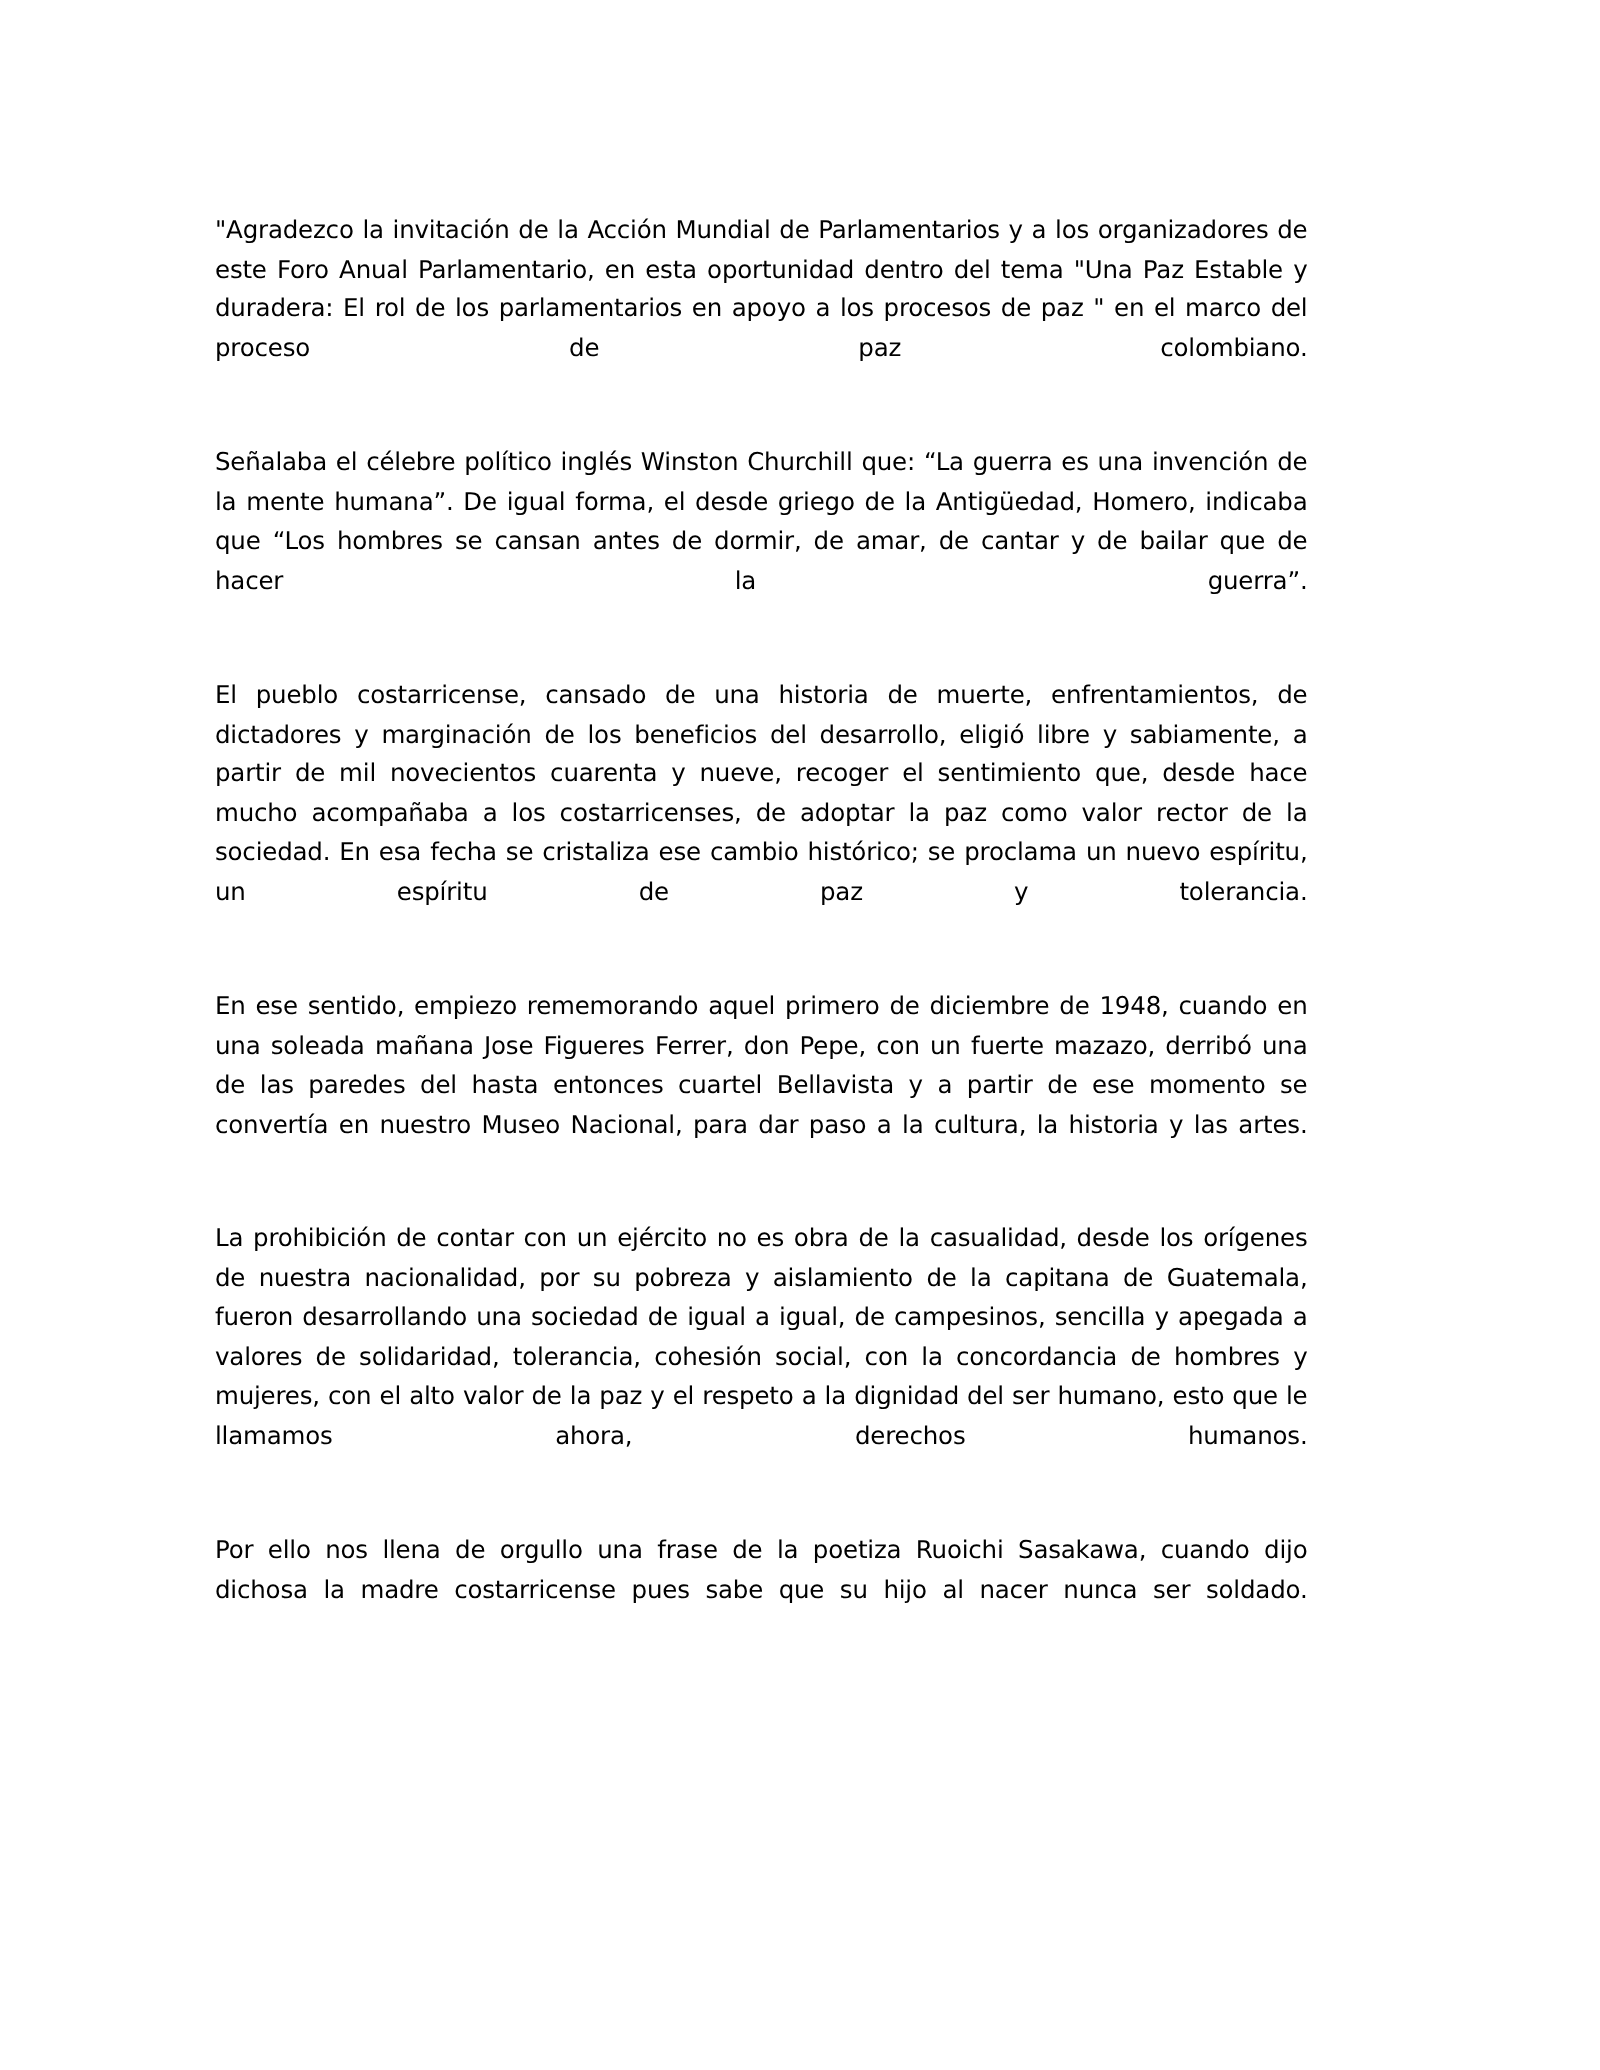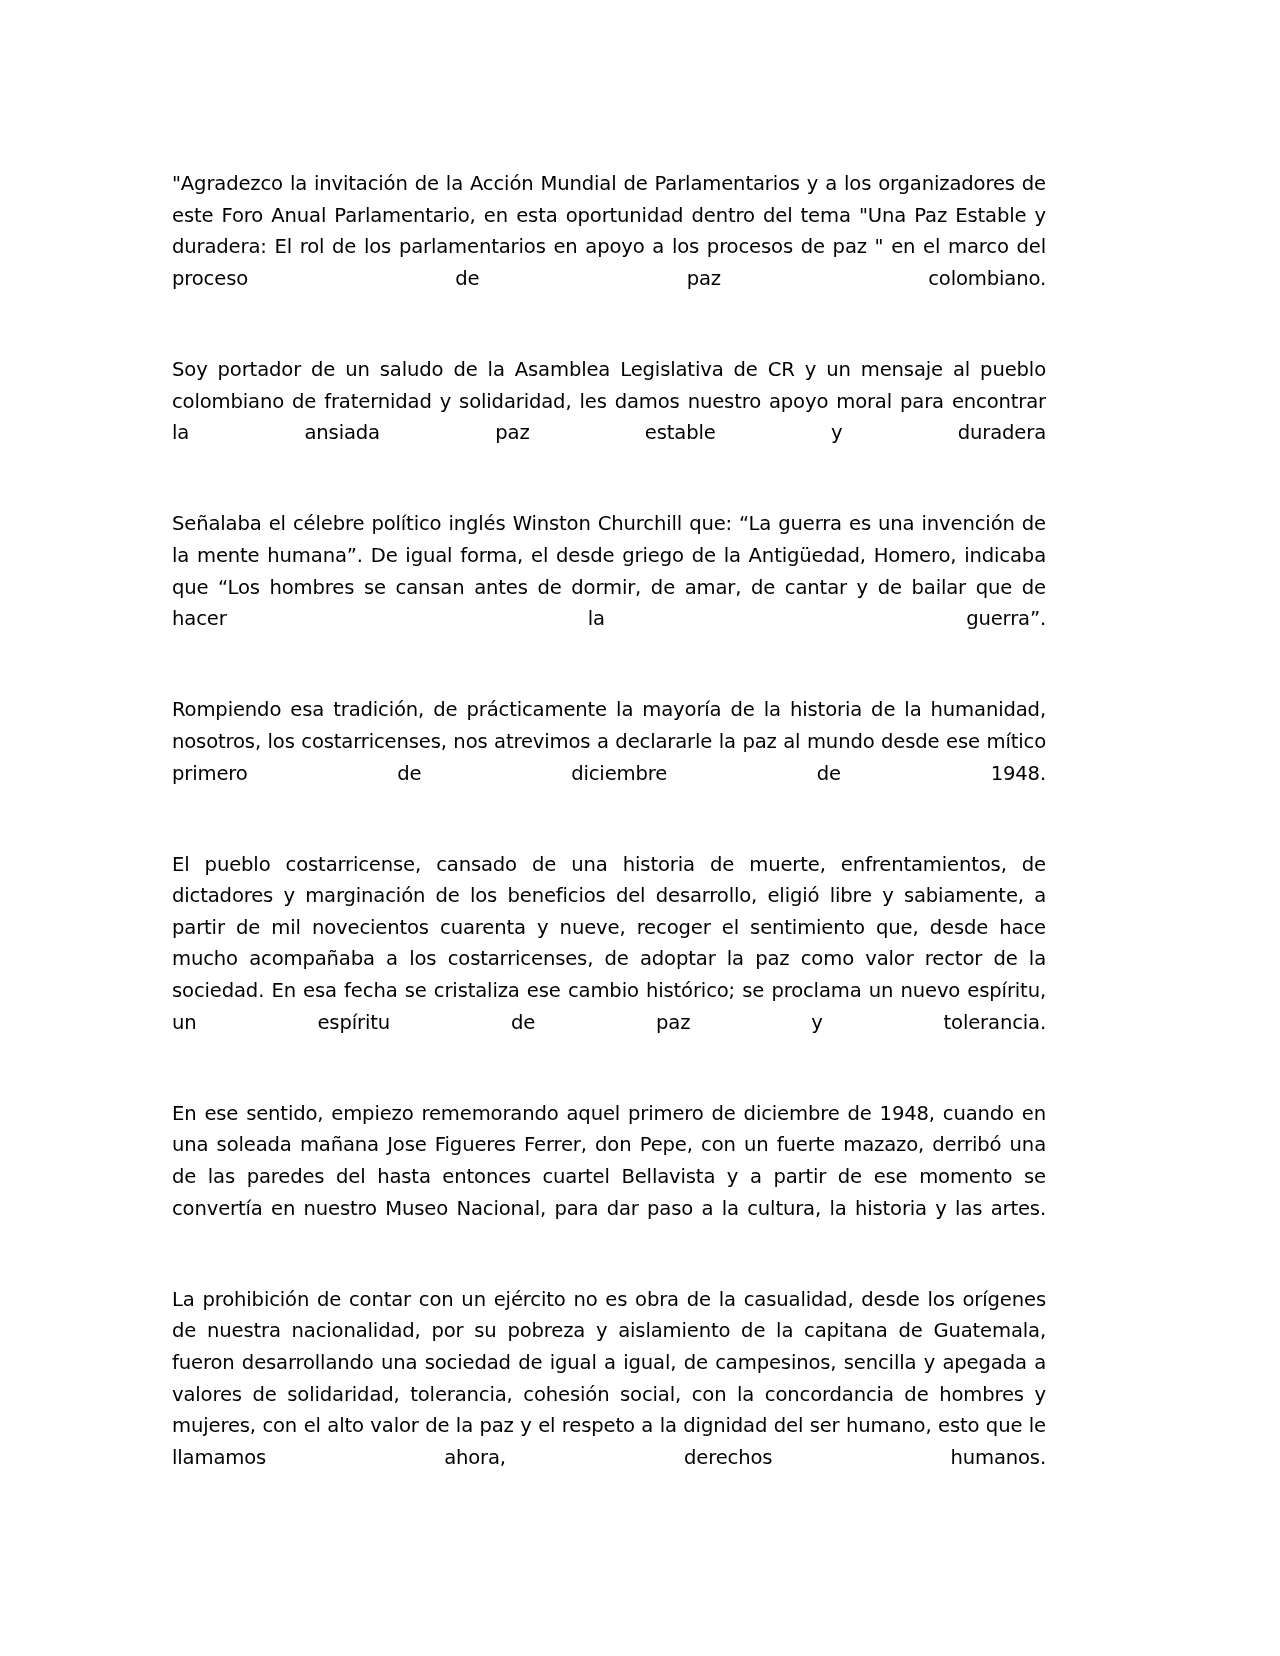--- a/index.html
+++ b/index.html
@@ -45,20 +45,19 @@
     display: inline-block;
     width: 100%;
   }
 </style>
 </head>
 <body>
 
 <div class="page">
   <div class="content">
     <p class="para">"Agradezco la invitación de la Acción Mundial de Parlamentarios y a los organizadores de este Foro Anual Parlamentario, en esta oportunidad dentro del tema "Una Paz Estable y duradera: El rol de los parlamentarios en apoyo a los procesos de paz " en el marco del proceso de paz colombiano.</p>
-    <p class="para">Soy portador de un saludo de la Asamblea Legislativa de CR y un mensaje al pueblo colombiano de fraternidad y solidaridad, les damos nuestro apoyo moral para encontrar la ansiada paz estable y duradera</p>
     <p class="para">Señalaba el célebre político inglés Winston Churchill que: “La guerra es una invención de la mente humana”. De igual forma, el desde griego de la Antigüedad, Homero, indicaba que “Los hombres se cansan antes de dormir, de amar, de cantar y de bailar que de hacer la guerra”.</p>
-    <p class="para">Rompiendo esa tradición, de prácticamente la mayoría de la historia de la humanidad, nosotros, los costarricenses, nos atrevimos a declararle la paz al mundo desde ese mítico primero de diciembre de 1948.</p>
     <p class="para">El pueblo costarricense, cansado de una historia de muerte, enfrentamientos, de dictadores y marginación de los beneficios del desarrollo, eligió libre y sabiamente, a partir de mil novecientos cuarenta y nueve, recoger el sentimiento que, desde hace mucho acompañaba a los costarricenses, de adoptar la paz como valor rector de la sociedad. En esa fecha se cristaliza ese cambio histórico; se proclama un nuevo espíritu, un espíritu de paz y tolerancia.</p>
     <p class="para">En ese sentido, empiezo rememorando aquel primero de diciembre de 1948, cuando en una soleada mañana Jose Figueres Ferrer, don Pepe,  con un fuerte mazazo, derribó una de las paredes del hasta entonces cuartel Bellavista y a partir de ese momento se convertía en nuestro Museo Nacional, para dar paso a la cultura, la historia y las artes.</p>
     <p class="para">La prohibición de contar con un ejército no es obra de la casualidad, desde los orígenes de nuestra nacionalidad, por su pobreza y aislamiento de la capitana de Guatemala, fueron desarrollando una sociedad de igual a igual, de campesinos, sencilla y apegada a valores de solidaridad, tolerancia, cohesión social, con la concordancia de hombres y mujeres, con el alto valor de la paz y el respeto a la dignidad del ser humano, esto que le llamamos ahora, derechos humanos.</p>
+    <p class="para">Por ello nos llena de orgullo una frase de la poetiza Ruoichi Sasakawa, cuando dijo dichosa la madre costarricense pues sabe que su hijo al nacer nunca ser soldado.</p>
   </div>
 </div>
 
 </body></html>

